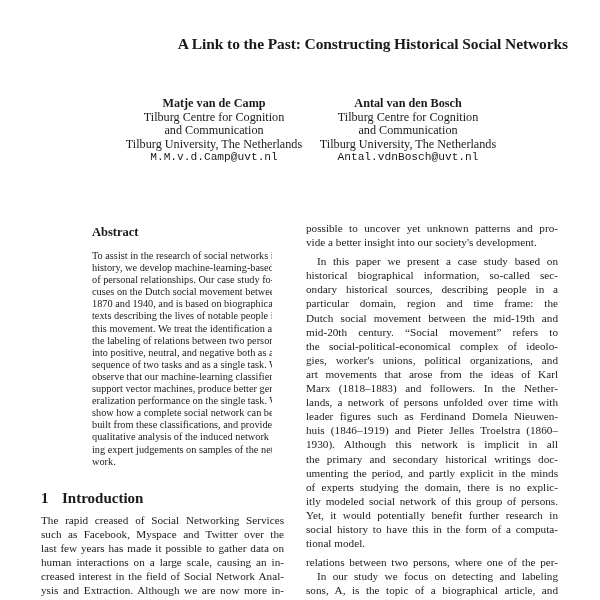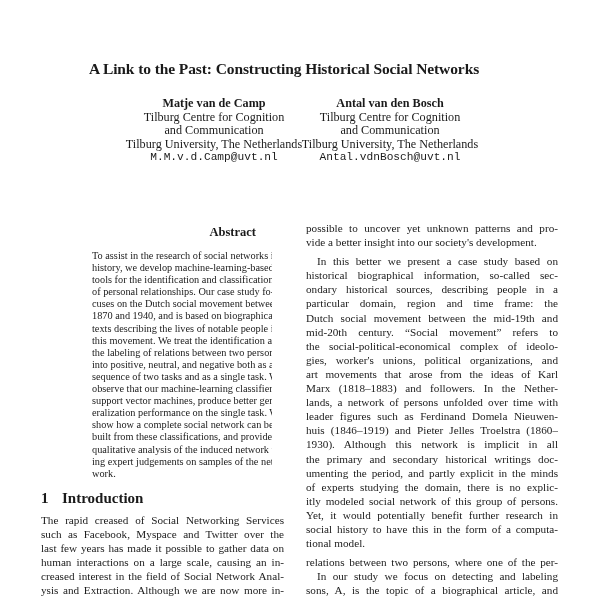--- a/index.html
+++ b/index.html
@@ -1,23 +1,23 @@
 <!DOCTYPE html>
 <html><head>
 <meta charset="utf-8">
 <style>
   html, body { margin: 0; padding: 0; background: #ffffff; }
   body { width: 600px; height: 600px; overflow: hidden; position: relative; font-family: "Liberation Serif", "DejaVu Serif", serif; color: #1a1a1a; }
-  .title { position: absolute; top: 60px; left: 0; width: 568px; text-align: center; font-weight: bold; font-size: 15.5px; letter-spacing: -0.1px; }
+  .title { position: absolute; top: 35px; left: 0; width: 568px; text-align: right; font-weight: bold; font-size: 15.5px; letter-spacing: -0.1px; }
   .author { position: absolute; top: 97px; width: 220px; text-align: center; font-size: 12.2px; line-height: 13.6px; }
   .author.a1 { left: 104px; text-align: center; }
-  .author.a2 { left: 280px; }
+  .author.a2 { left: 298px; }
   .author .name { font-weight: bold; }
   .author .email { font-family: "Liberation Mono", "DejaVu Sans Mono", monospace; font-size: 11.2px; }
-  .abstract-head { position: absolute; top: 225px; left: 76px; width: 180px; text-align: right; font-weight: bold; font-size: 12.5px; }
+  .abstract-head { position: absolute; top: 225px; left: 92px; width: 180px; text-align: left; font-weight: bold; font-size: 12.5px; }
   .abs-lines { position: absolute; top: 250px; left: 92px; width: 180px; font-size: 10.3px; }
   .line { height: 12.1px; line-height: 12.1px; white-space: nowrap; text-align: justify; text-align-last: justify; overflow: hidden; }
   .line.last { text-align-last: left; }
   .sec-head { position: absolute; top: 490px; left: 41px; font-weight: bold; font-size: 15px; }
   .sec-head .num { display: inline-block; width: 21px; }
   .col-left { position: absolute; top: 513px; left: 41px; width: 243px; font-size: 11.2px; }
   .col-right { position: absolute; top: 221px; left: 306px; width: 252px; font-size: 11.2px; }
   .col-left .line, .col-right .line { height: 14.1px; line-height: 14.1px; }
   .para-gap { height: 5px; }
   .indent { padding-left: 11px; }
@@ -40,21 +40,20 @@
   <div>Tilburg Centre for Cognition</div>
   <div>and Communication</div>
   <div>Tilburg University, The Netherlands</div>
   <div class="email">Antal.vdnBosch@uvt.nl</div>
 </div>
 
 <div class="abstract-head">Abstract</div>
 <div class="abs-lines" id="abstract-body">
     <div class="line">To assist in the research of social networks in</div>
     <div class="line">history, we develop machine-learning-based</div>
-    <div class="line">tools for the identification and classification</div>
     <div class="line">of personal relationships. Our case study fo-</div>
     <div class="line">cuses on the Dutch social movement between</div>
     <div class="line">1870 and 1940, and is based on biographical</div>
     <div class="line">texts describing the lives of notable people in</div>
     <div class="line">this movement. We treat the identification and</div>
     <div class="line">the labeling of relations between two persons</div>
     <div class="line">into positive, neutral, and negative both as a</div>
     <div class="line">sequence of two tasks and as a single task. We</div>
     <div class="line">observe that our machine-learning classifiers,</div>
     <div class="line">support vector machines, produce better gen-</div>
@@ -79,21 +78,21 @@
     <div class="line">ysis and Extraction. Although we are now more in-</div>
     <div class="line">terconnected than ever before due to technological</div>
   </div>
 <div class="col-right" id="right-body">
     <div>
       <div class="line">possible to uncover yet unknown patterns and pro-</div>
       <div class="line last">vide a better insight into our society's development.</div>
     </div>
     <div class="para-gap"></div>
     <div>
-      <div class="line indent">In this better we present a case study based on</div>
+      <div class="line indent">In this paper we present a case study based on</div>
       <div class="line">historical biographical information, so-called sec-</div>
       <div class="line">ondary historical sources, describing people in a</div>
       <div class="line">particular domain, region and time frame:  the</div>
       <div class="line">Dutch social movement between the mid-19th and</div>
       <div class="line">mid-20th century.  “Social movement” refers to</div>
       <div class="line">the social-political-economical complex of ideolo-</div>
       <div class="line">gies, worker's unions, political organizations, and</div>
       <div class="line">art movements that arose from the ideas of Karl</div>
       <div class="line">Marx (1818–1883) and followers.  In the Nether-</div>
       <div class="line">lands, a network of persons unfolded over time with</div>

